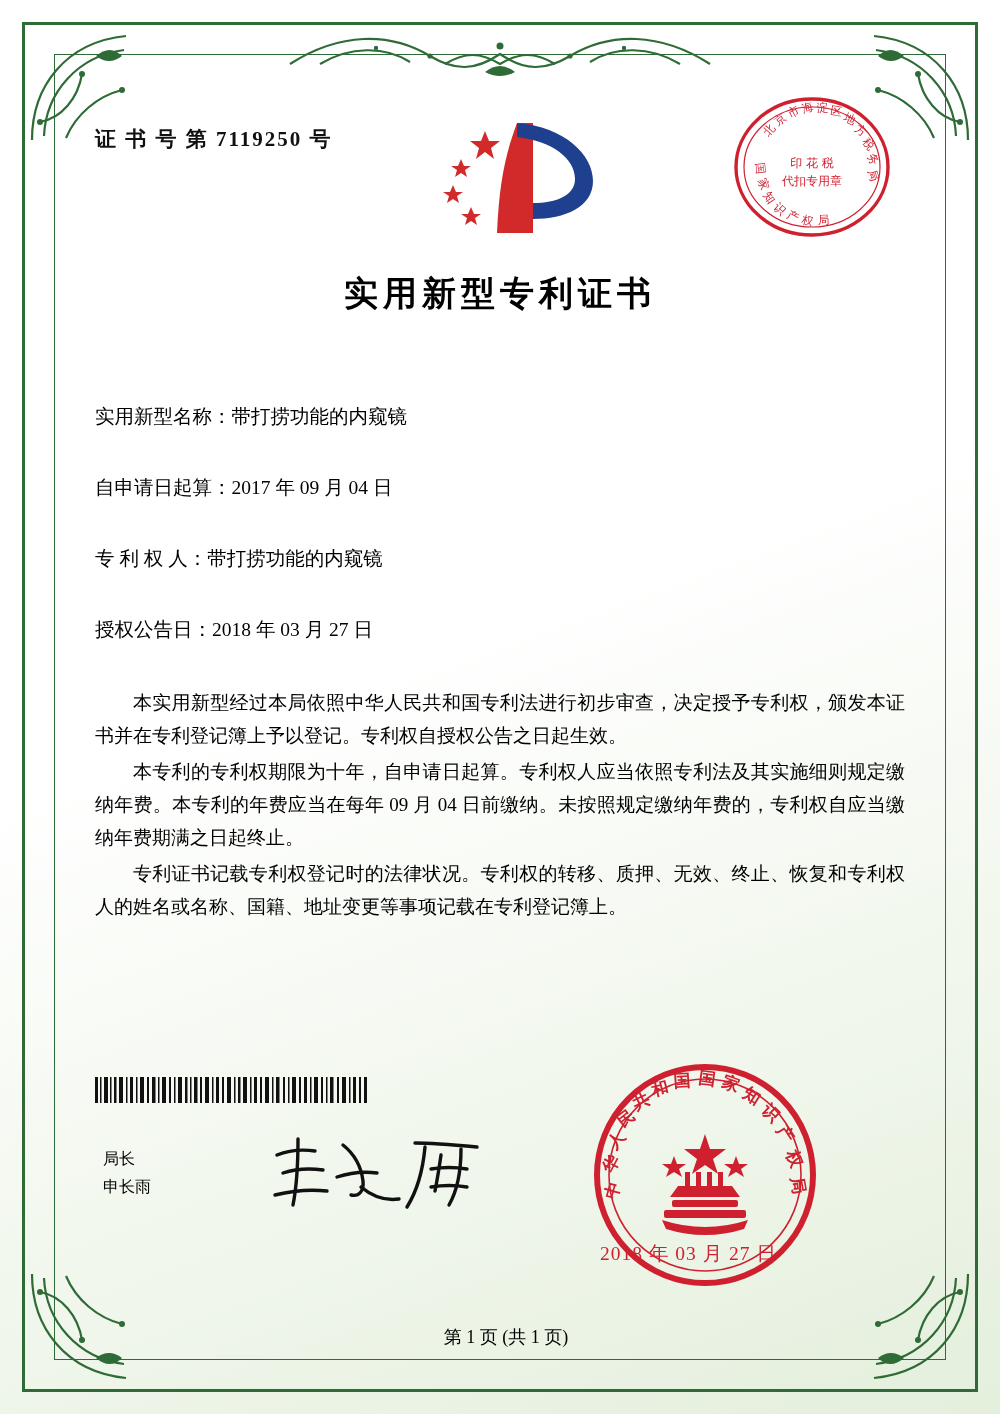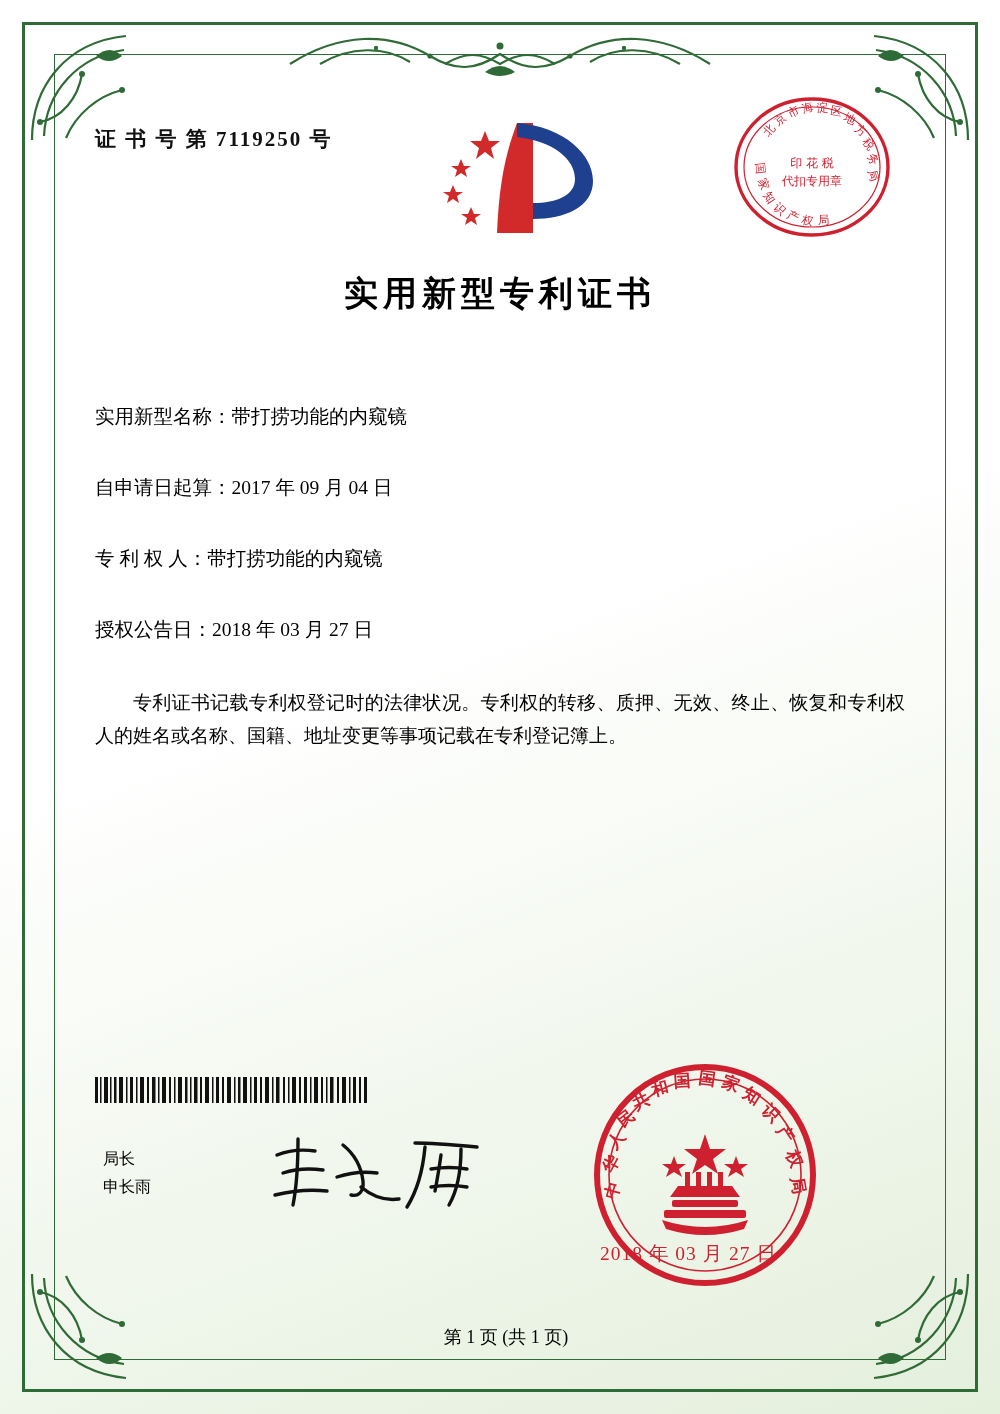--- a/index.html
+++ b/index.html
@@ -330,20 +330,22 @@
       </div>
       <div class="field">
         <span class="lbl">专 利 权 人：</span><span class="val">带打捞功能的内窥镜</span>
       </div>
       <div class="field">
         <span class="lbl">授权公告日：</span><span class="val">2018 年 03 月 27 日</span>
       </div>
     </div>
 
     <div class="paras">
+      <p>本实用新型经过本局依照中华人民共和国专利法进行初步审查，决定授予专利权，颁发本证书并在专利登记簿上予以登记。专利权自授权公告之日起生效。</p>
+      <p>本专利的专利权期限为十年，自申请日起算。专利权人应当依照专利法及其实施细则规定缴纳年费。本专利的年费应当在每年 09 月 04 日前缴纳。未按照规定缴纳年费的，专利权自应当缴纳年费期满之日起终止。</p>
       <p>专利证书记载专利权登记时的法律状况。专利权的转移、质押、无效、终止、恢复和专利权人的姓名或名称、国籍、地址变更等事项记载在专利登记簿上。</p>
     </div>
 
     <div class="barcode">
       <svg viewBox="0 0 272 26" xmlns="http://www.w3.org/2000/svg" preserveAspectRatio="none">
         <g fill="#111">
           <rect x="0" y="0" width="3" height="26"></rect>
             <rect x="5" y="0" width="1.5" height="26"></rect>
           <rect x="9" y="0" width="4" height="26"></rect>
             <rect x="15" y="0" width="1.5" height="26"></rect>

